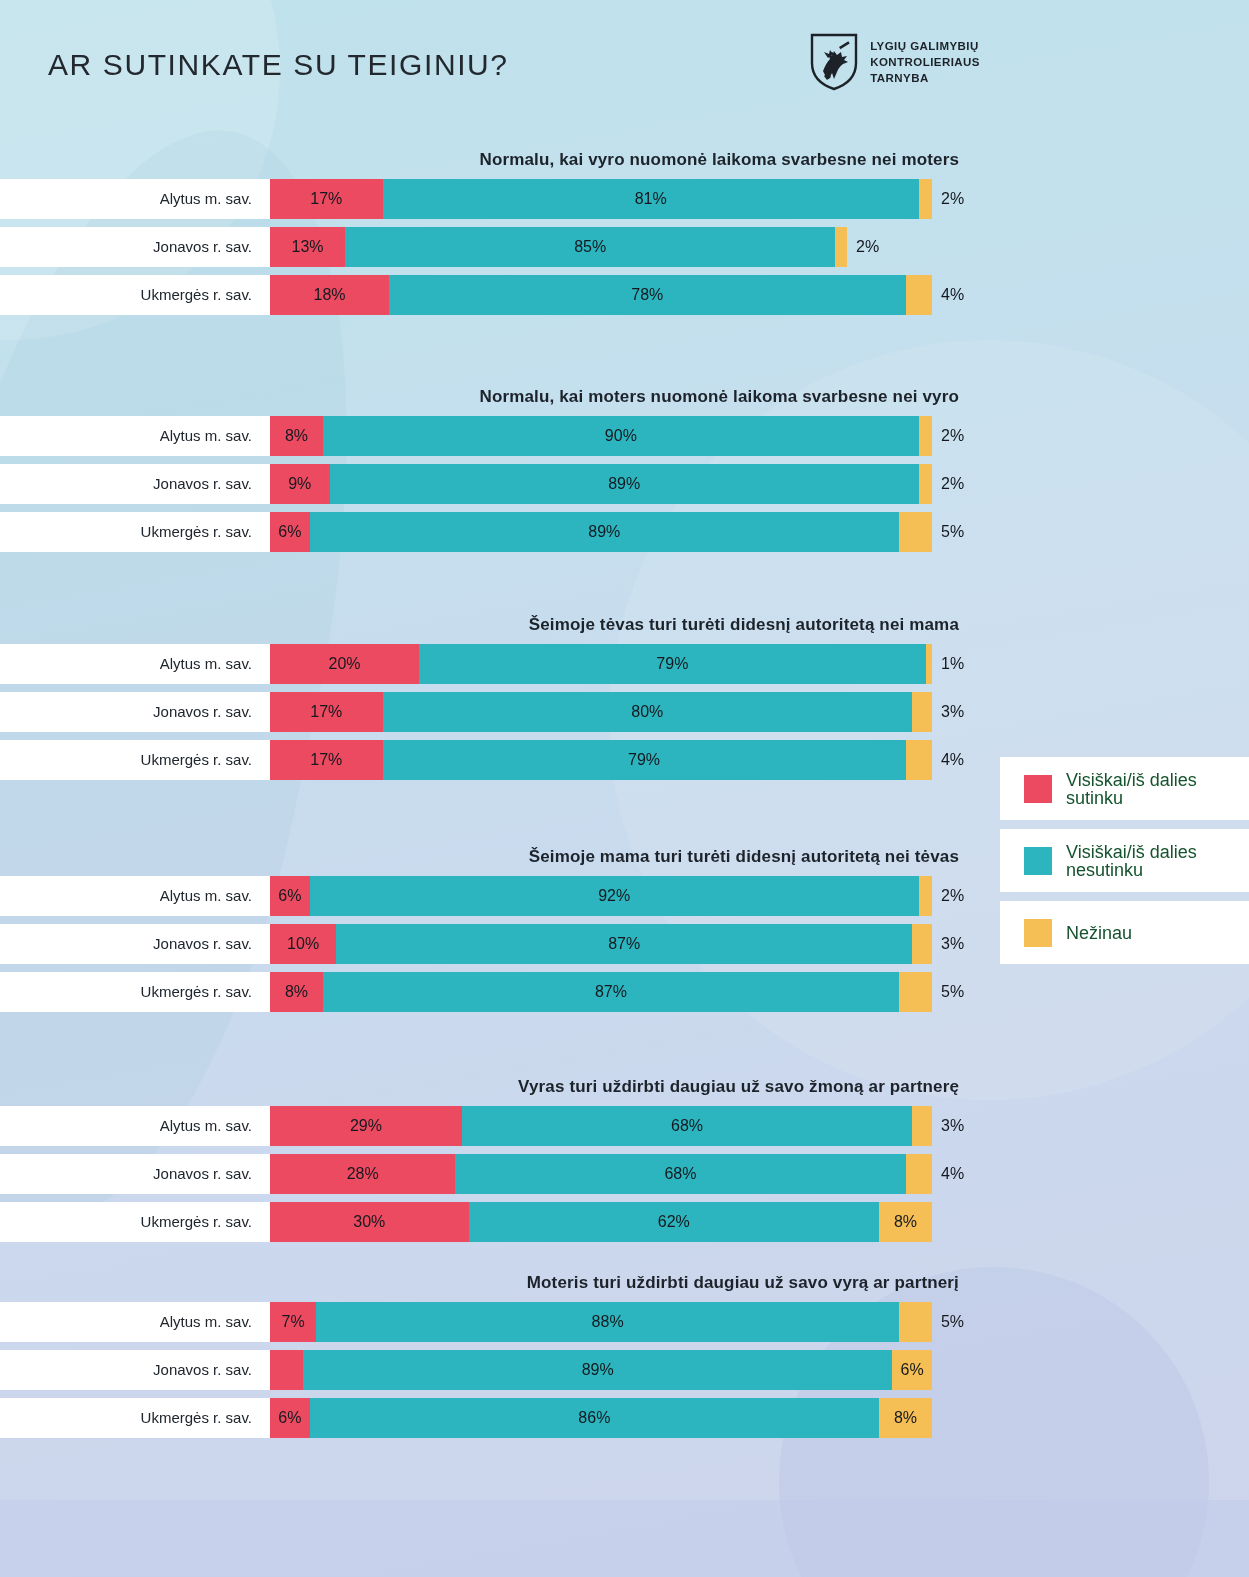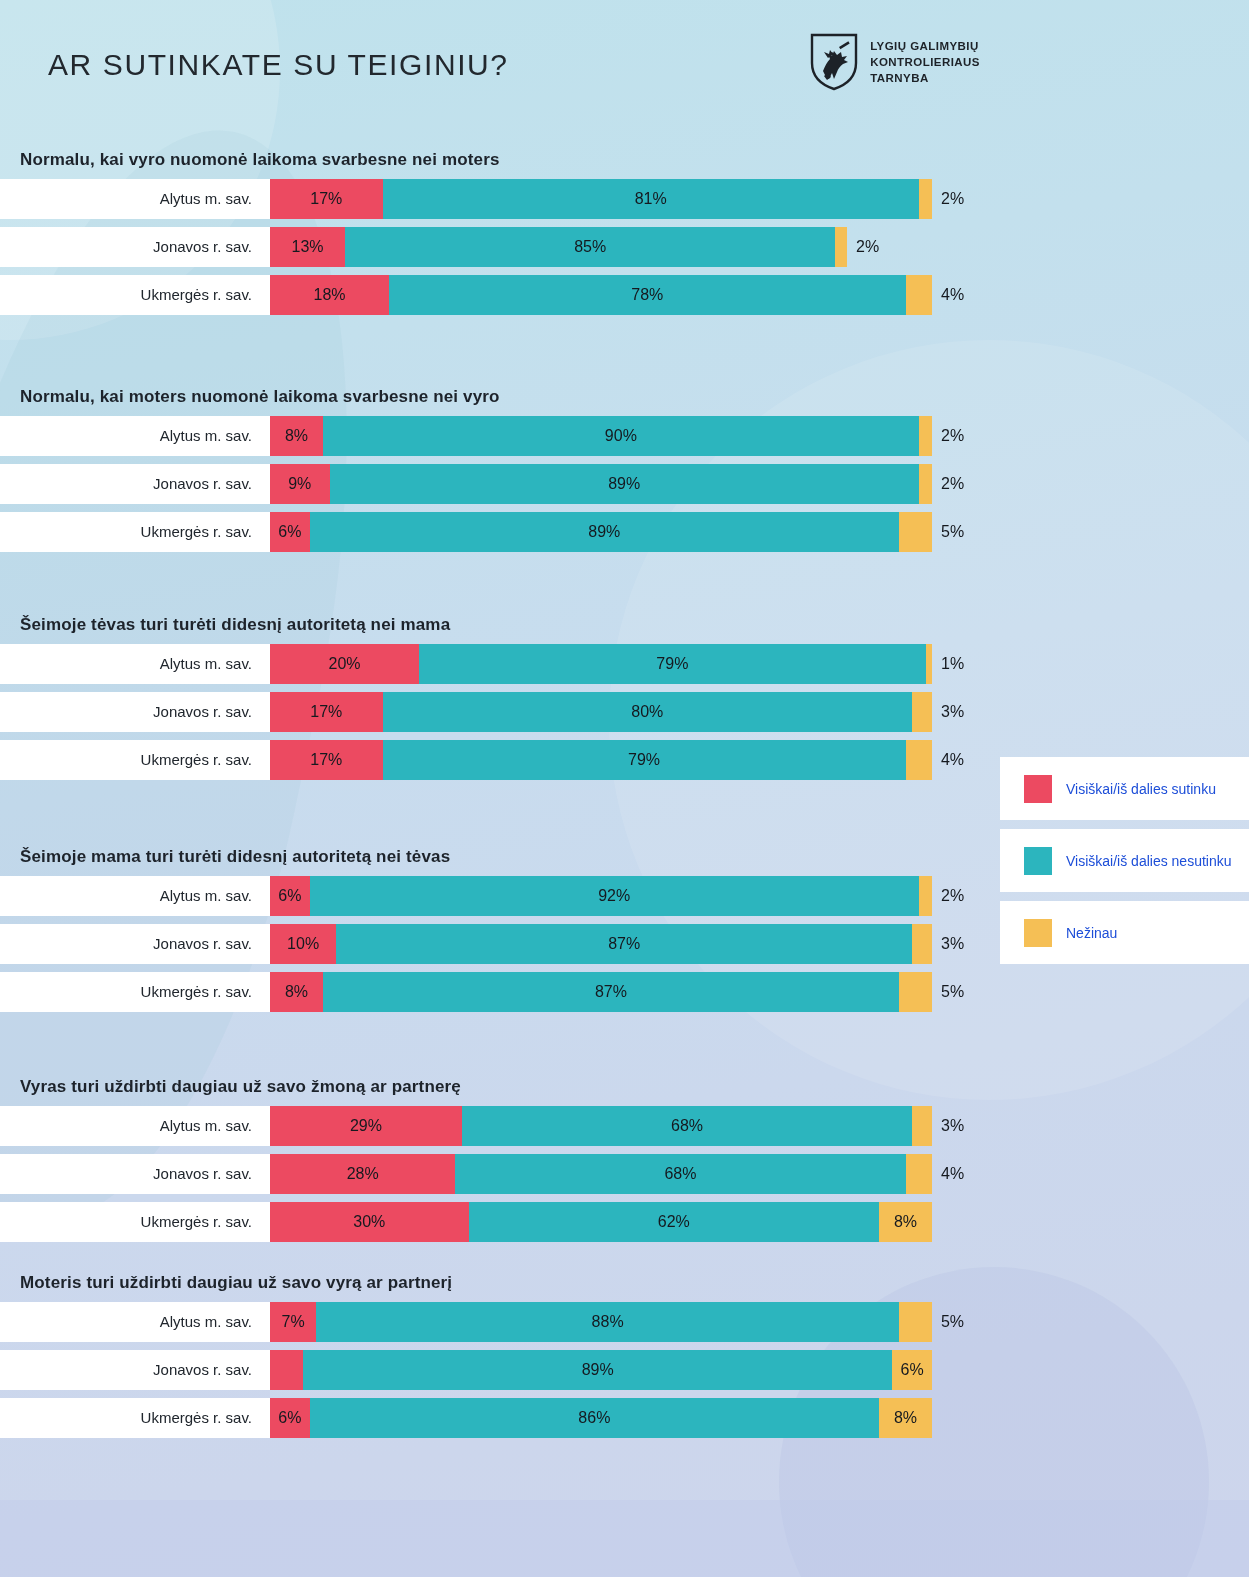--- a/index.html
+++ b/index.html
@@ -71,21 +71,21 @@
     line-height: 16px;
     letter-spacing: 0.45px;
     color: #1d2228;
     font-weight: 700;
   }
   .logo-text div { white-space: nowrap; }
 
   
   .section { position: absolute; left: 0; width: 1249px; }
   .section-title {
-    text-align: left;
+    text-align: right;
     font-size: 17px;
     font-weight: 700;
     color: #1d232b;
     letter-spacing: 0.15px;
     margin: 0 0 9px 0;
     padding-right: 290px;
     padding-left: 20px;
   }
   .rows { position: relative; }
 
@@ -151,23 +151,23 @@
     padding-left: 24px;
     margin-bottom: 9px;
     box-sizing: border-box;
   }
   .legend-swatch {
     width: 28px; height: 28px;
     flex: 0 0 28px;
     margin-right: 14px;
   }
   .legend-label {
-    font-size: 14px;
+    font-size: 18px;
     line-height: 18px;
-    color: #1d4ed8;
+    color: #14532d;
     max-width: 168px;
   }
 </style>
 </head>
 <body>
 
 <div class="bg-deco deco-swoosh-1"></div>
 <div class="bg-deco deco-swoosh-2"></div>
 <div class="bg-deco deco-circle-1"></div>
 <div class="bg-deco deco-circle-2"></div>

